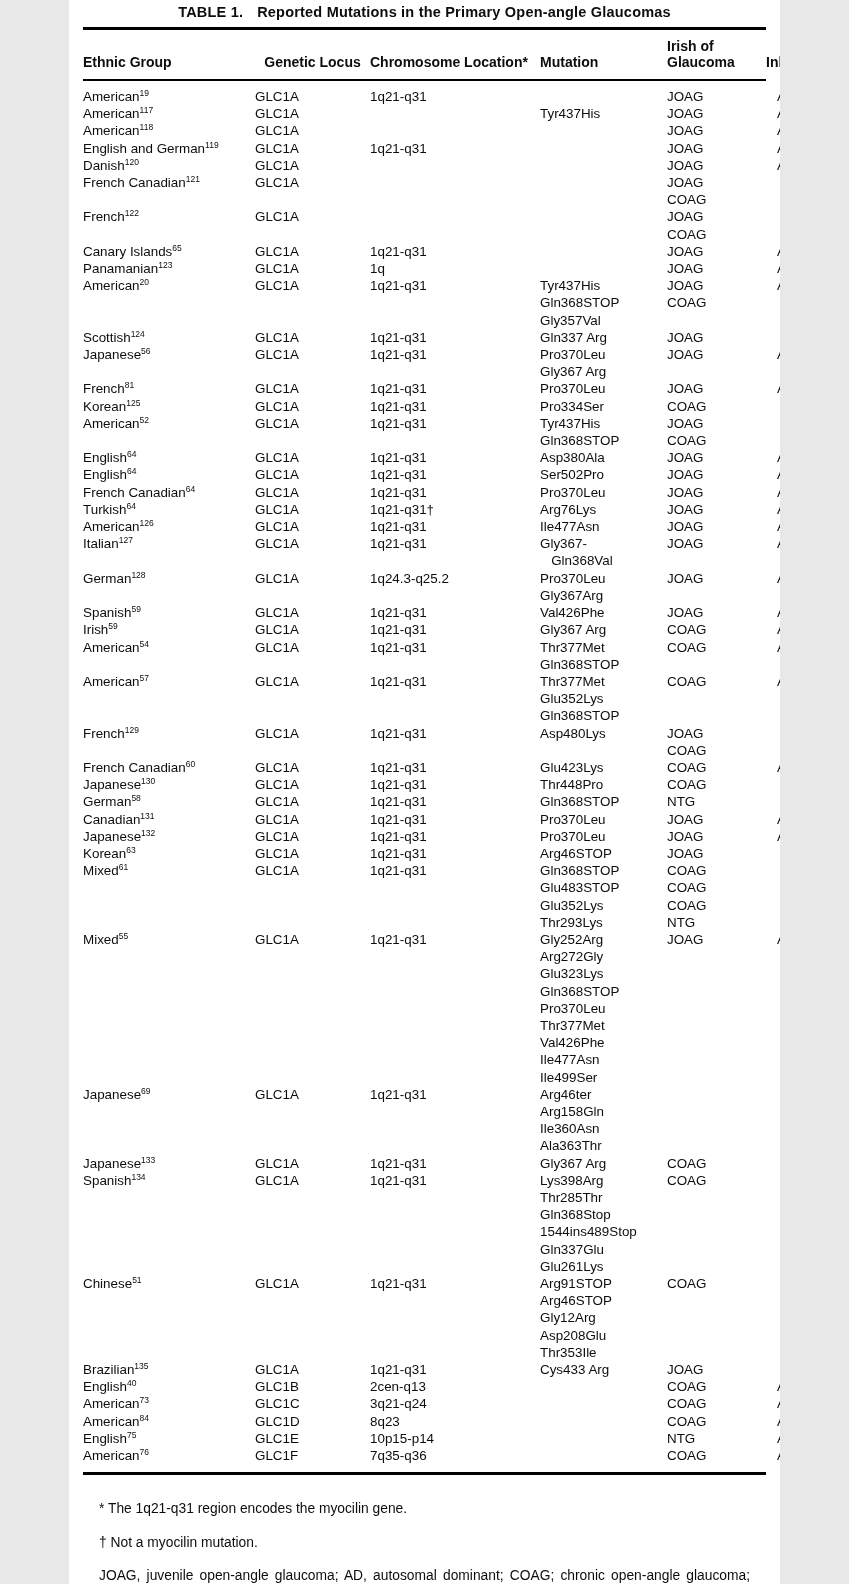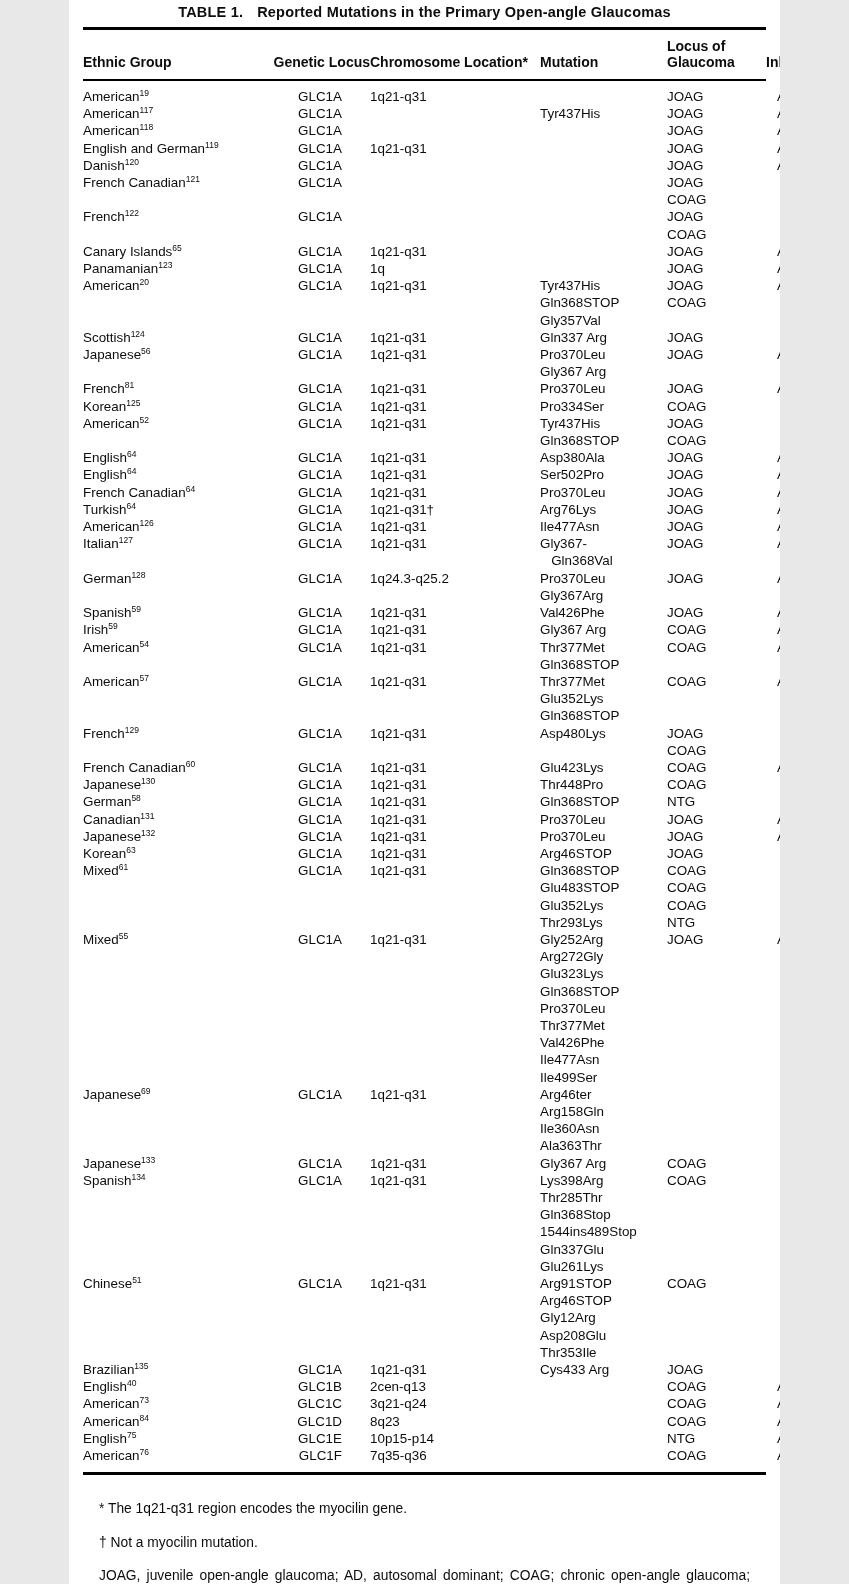--- a/index.html
+++ b/index.html
@@ -14,27 +14,27 @@
     padding:4px 0 7px 0;letter-spacing:0.2px;
   }
   .title .tlabel{margin-right:14px;}
   .rule{background:#000;border:0;margin:0;}
   .rule.thick{height:3px;}
   .rule.thin{height:2px;}
   
   .grid{display:grid;grid-template-columns:172px 115px 170px 127px 90px 147px;}
   .thead{font-weight:bold;font-size:14px;padding:8px 0 9px 0;align-items:end;}
   .thead .hcell{line-height:16px;}
-  .hcell.locus{text-align:right;}
+  .hcell.locus{text-align:center;}
   .hcell.inh{text-align:center;padding-right:2px;white-space:nowrap;}
   .tbody{padding-top:7px;padding-bottom:8px;font-size:13.4px;}
   .trow{display:grid;grid-template-columns:172px 115px 170px 127px 90px 147px;}
   .cell{line-height:17.2px;}
   .cell .line{line-height:17.2px;white-space:pre;}
-  .cell.locus{text-align:right;padding-right:28px;box-sizing:border-box;}
+  .cell.locus{text-align:left;padding-right:28px;box-sizing:border-box;}
   .cell.inh{text-align:left;padding-left:20px;box-sizing:border-box;}
   sup{font-size:8.5px;line-height:0;vertical-align:super;letter-spacing:0;}
   .footnotes{font-size:13.8px;line-height:17.5px;padding-top:9px;}
   .footnotes .fline{margin:16px;}
   .footnotes .just{text-align:justify;}
 </style>
 </head>
 <body>
 
 <div class="page">
@@ -44,21 +44,21 @@
   </div>
 
   <hr class="rule thick">
 
   <div class="thead grid">
     <div class="hcell ethnic">Ethnic Group</div>
     <div class="hcell locus">Genetic Locus</div>
     <div class="hcell loc">Chromosome Location*</div>
     <div class="hcell mut">Mutation</div>
     <div class="hcell typ">
-      <div>Locus of</div>
+      <div>Irish of</div>
       <div>Glaucoma</div>
     </div>
     <div class="hcell inh">Inheritance Pattern</div>
   </div>
 
   <hr class="rule thin">
 
   <div class="tbody" id="tbody">
       <div class="trow">
         <div class="cell ethnic"><span>American</span><sup>19</sup></div>

